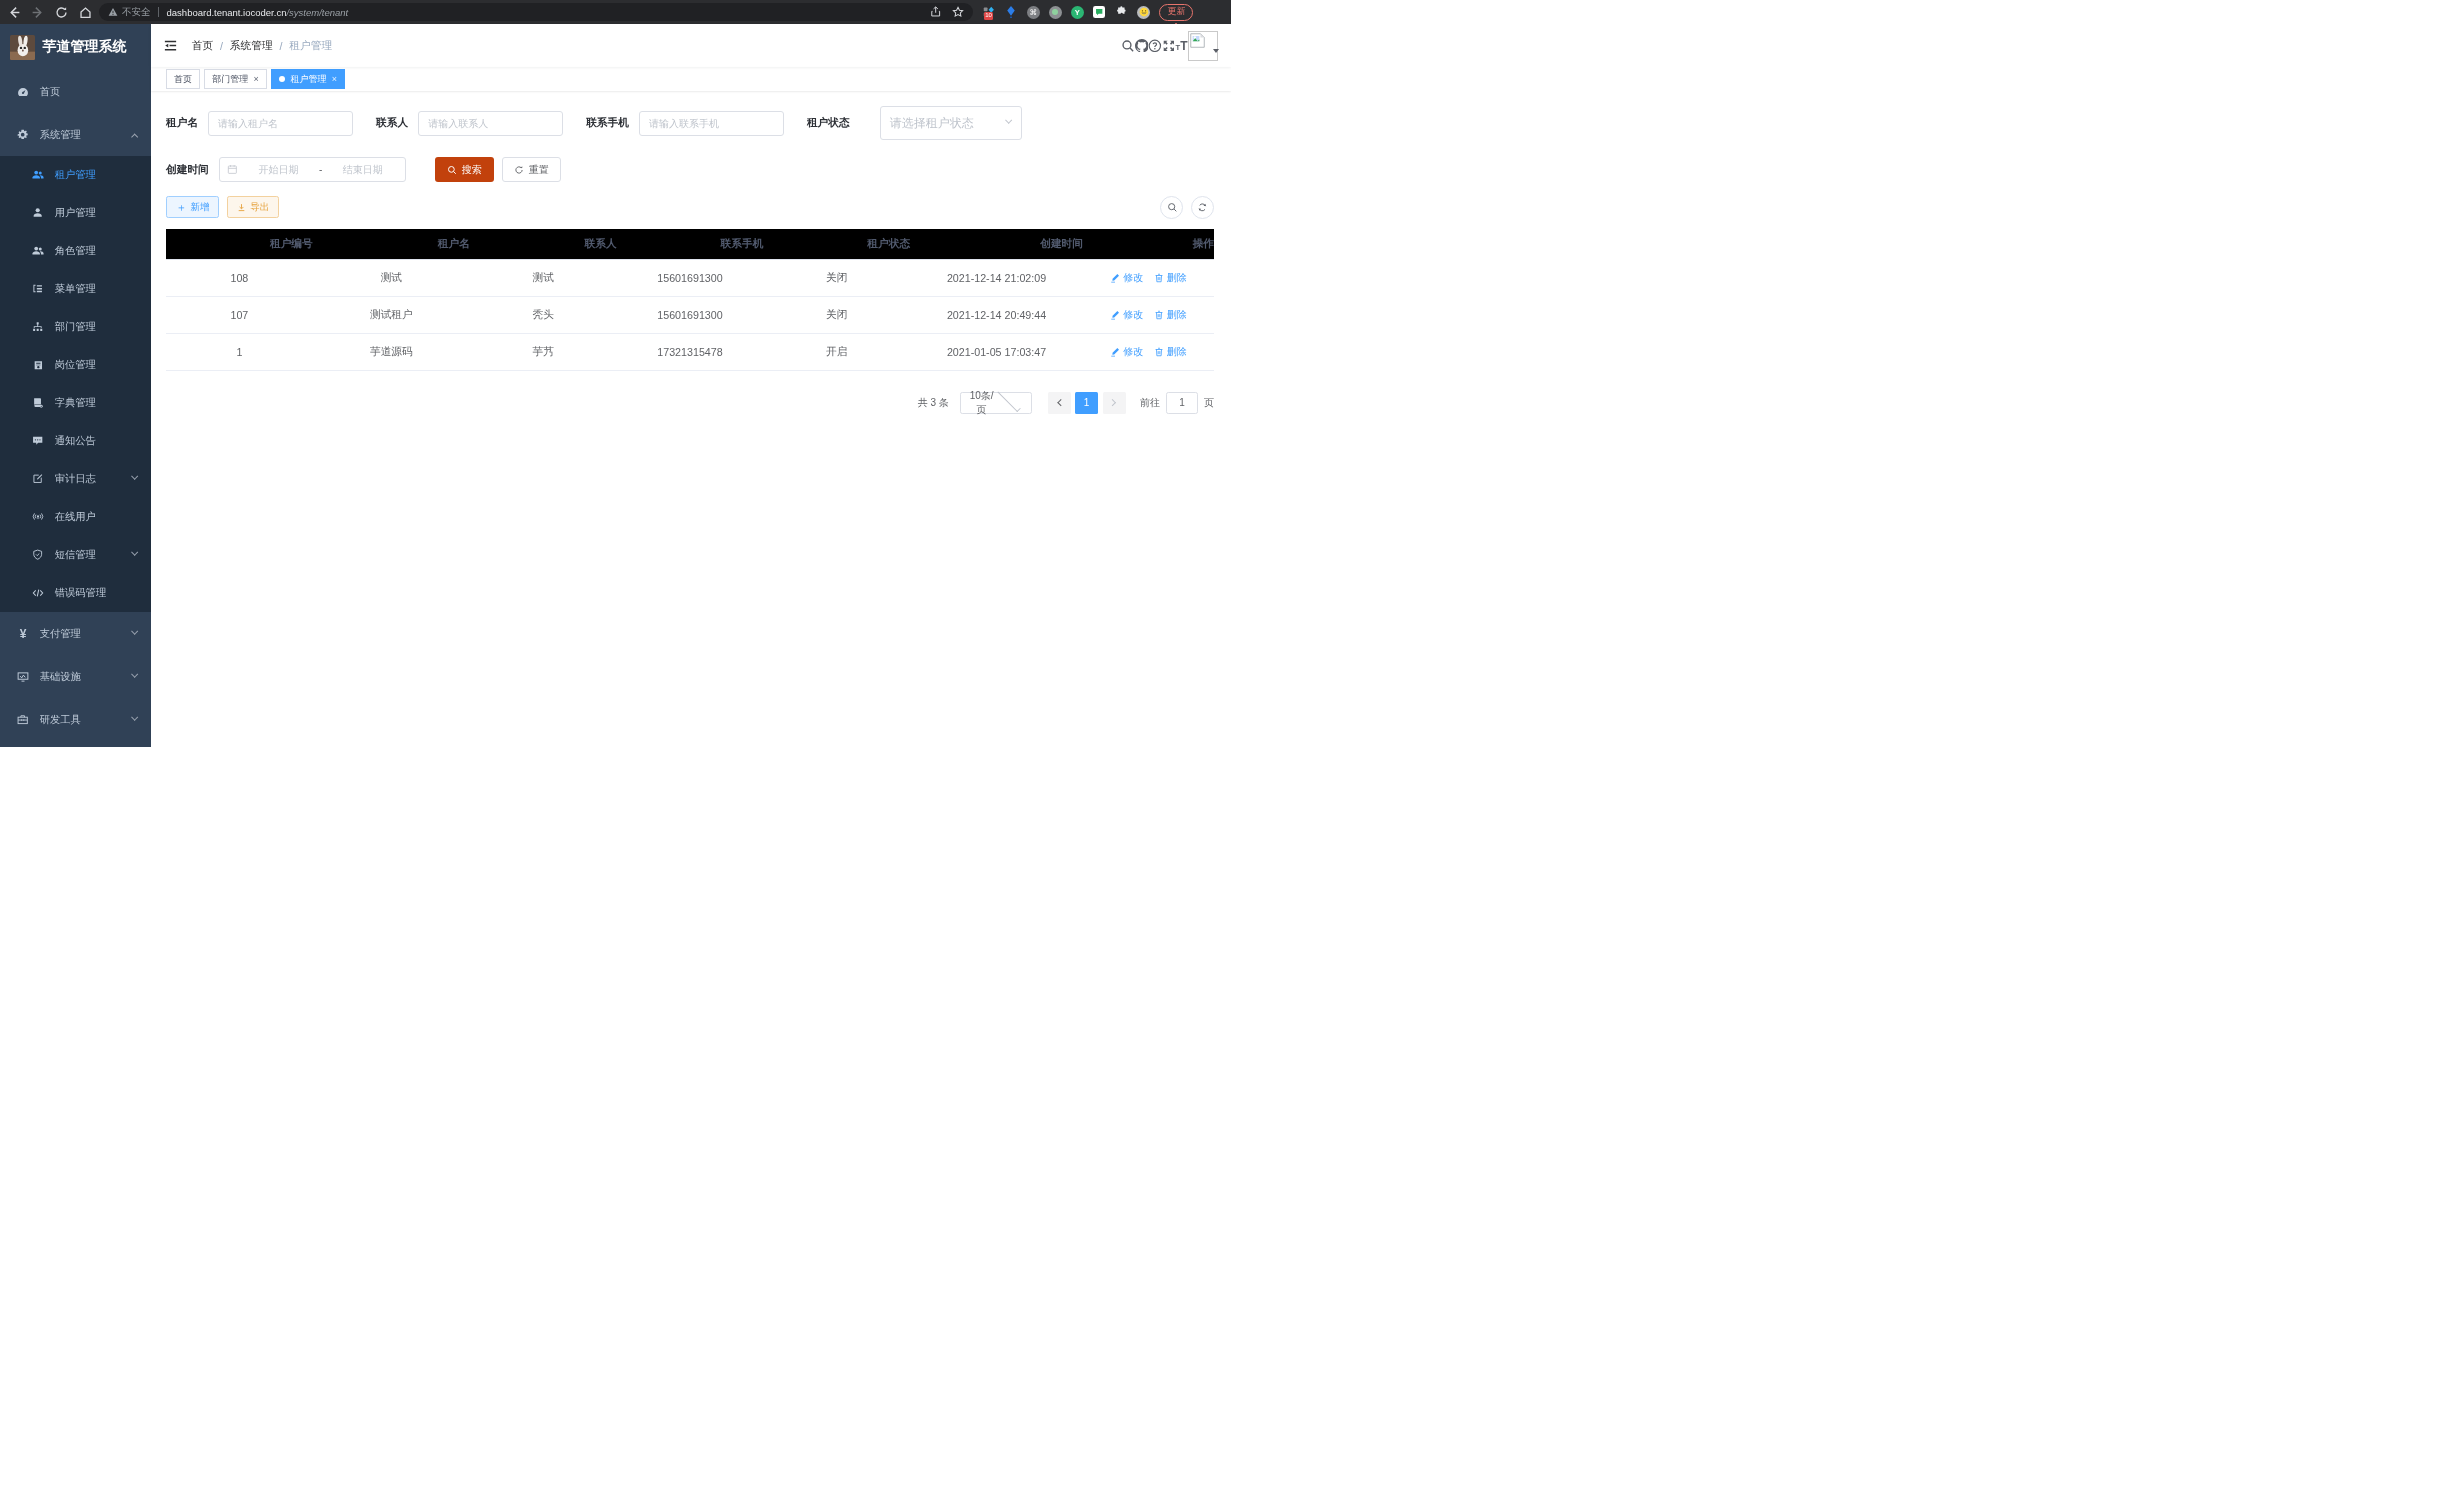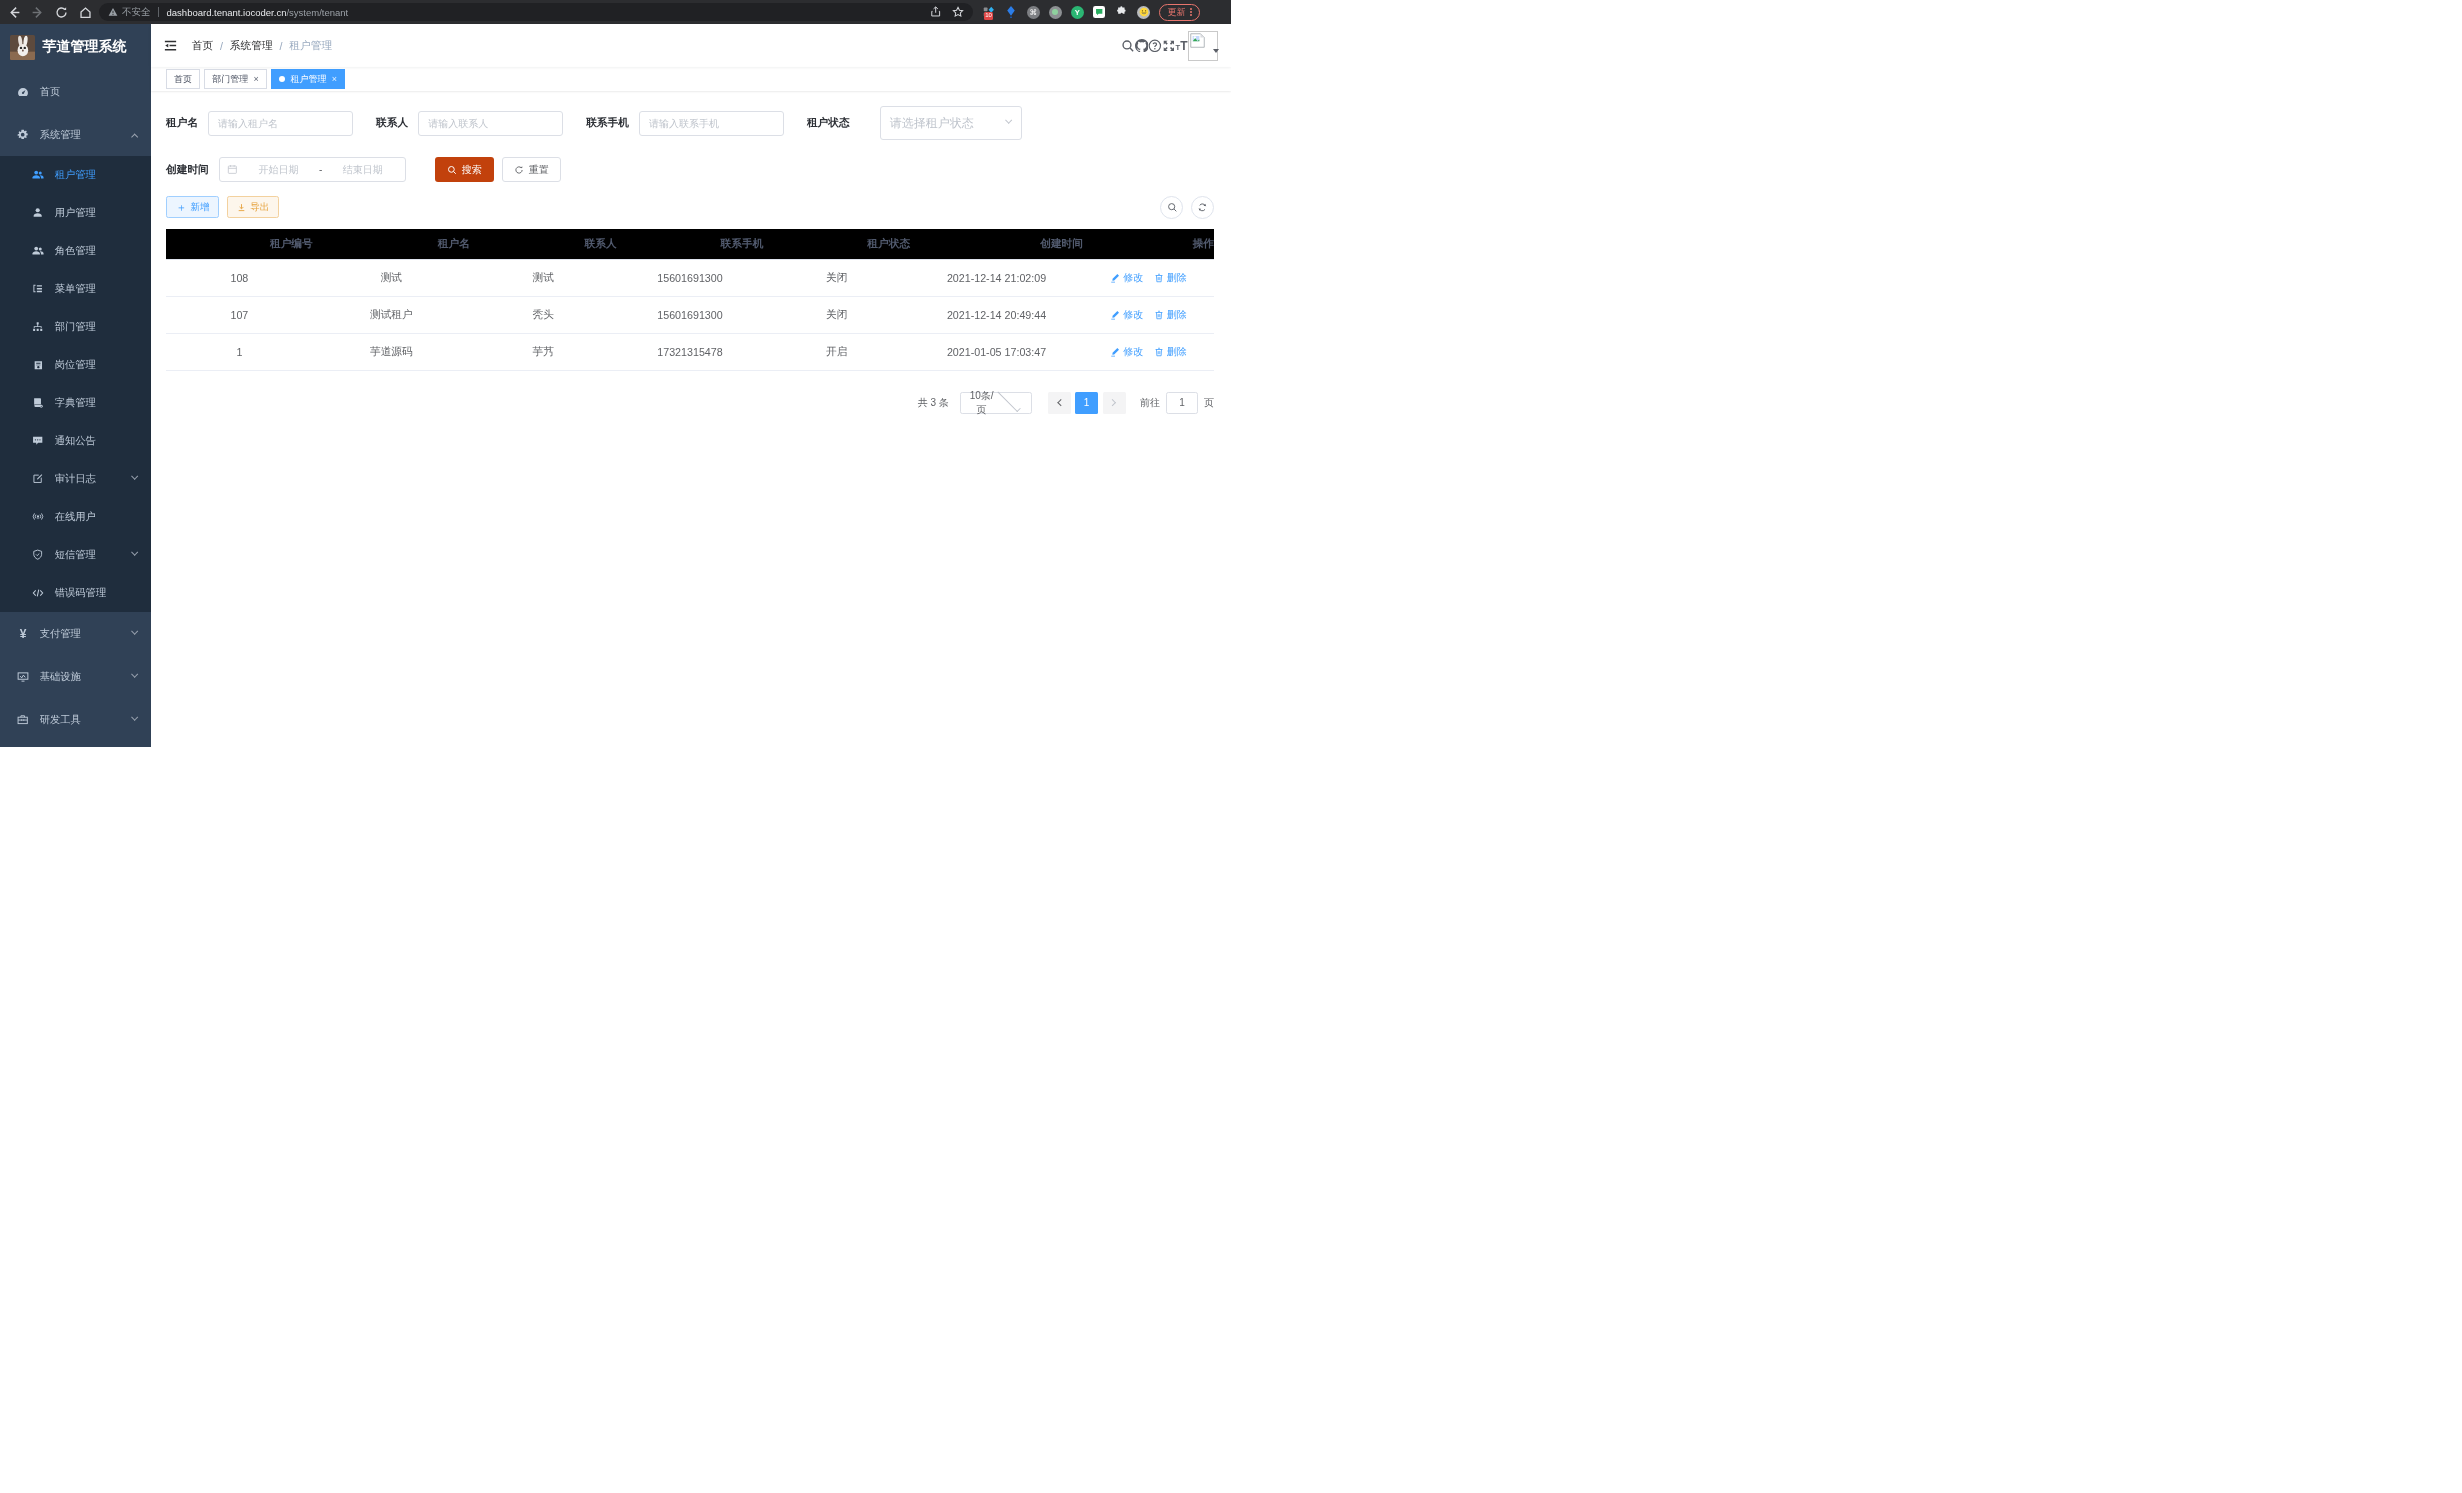--- a/index.html
+++ b/index.html
@@ -13,29 +13,29 @@
 
   
   .browser-bar { height:24px; background:#2c2d30; display:flex; align-items:center; padding:0 7.6px; }
   .b-nav { display:flex; align-items:center; gap:10.7px; margin-right:7.6px; }
   .b-ico { width:13px; height:13px; color:#d5d7db; cursor:pointer; }
   .b-ico.dim { color:#6e7175; }
   .omnibox { flex:1; max-width:874px; height:18px; background:#202124; border-radius:10px;
              display:flex; align-items:center; padding:0 9px; font-size:9.5px; color:#e8eaed; }
   .sec-chip { display:flex; align-items:center; gap:3.8px; color:#9aa0a6; }
   .om-div { width:0.8px; height:10.7px; background:#5f6368; margin:0 7.6px; }
-  .url-host { color:#e8eaed; } .url-path { color:#9aa0a6; }
+  .url-host { color:#e8eaed; } .url-path { color:#9aa0a6;font-style:italic; }
   .om-right { margin-left:auto; display:flex; align-items:center; gap:10.7px; }
   .ext-row { display:flex; align-items:center; gap:8.4px; margin-left:9px; }
   .ext { width:13.7px; height:13.7px; position:relative; cursor:pointer; display:flex; align-items:center; justify-content:center; }
   .ext-badge { position:absolute; left:1.5px; top:6.9px; background:#e04646; color:#fff; font-size:6px;
                padding:0 1.5px; border-radius:1.5px; line-height:7.6px; }
   .cc { border-radius:50%; width:13px; height:13px; display:flex; align-items:center; justify-content:center; font-size:7.6px; }
   .update-pill { margin-left:9px; border:1.1px solid #e8756d; color:#e8756d; border-radius:10px;
-                 height:17px; display:flex; align-items:center; gap:4.6px; padding:0 6.9px; font-size:9px; cursor:pointer; }
+                 height:17px; display:flex; align-items:center; gap:4.6px; padding:0 6.9px; font-size:9px; cursor:pointer;flex-direction:column; }
   .vdots { display:inline-block; width:2.3px; }
   .vdots i { display:block; width:1.9px; height:1.9px; border-radius:50%; background:#e8756d; margin:1.1px 0; }
 
   
   .app { display:flex; height:723px; }
 
   
   .sidebar { width:151px; background:#304156; color:#bfcbd9; flex-shrink:0; overflow:hidden; }
   .logo-row { height:46px; display:flex; align-items:center; gap:7.6px; padding:0 10px; }
   .logo-img { width:25px; height:25px; border-radius:1.5px; overflow:hidden; flex-shrink:0; }

